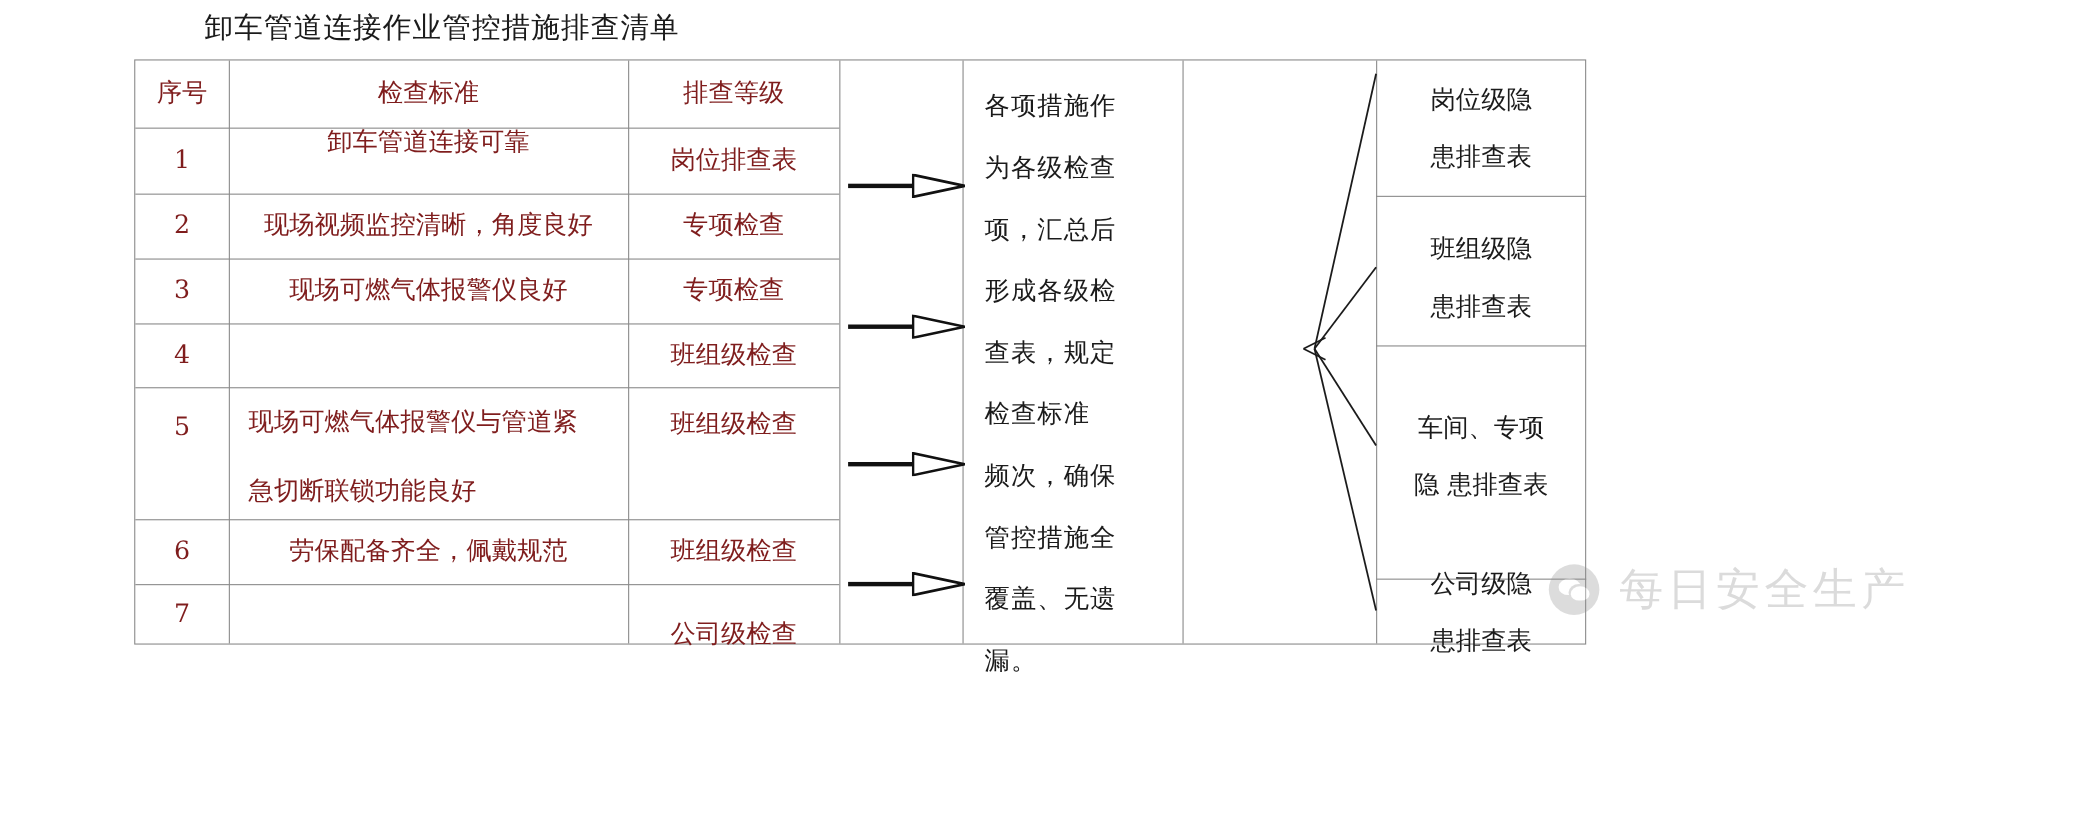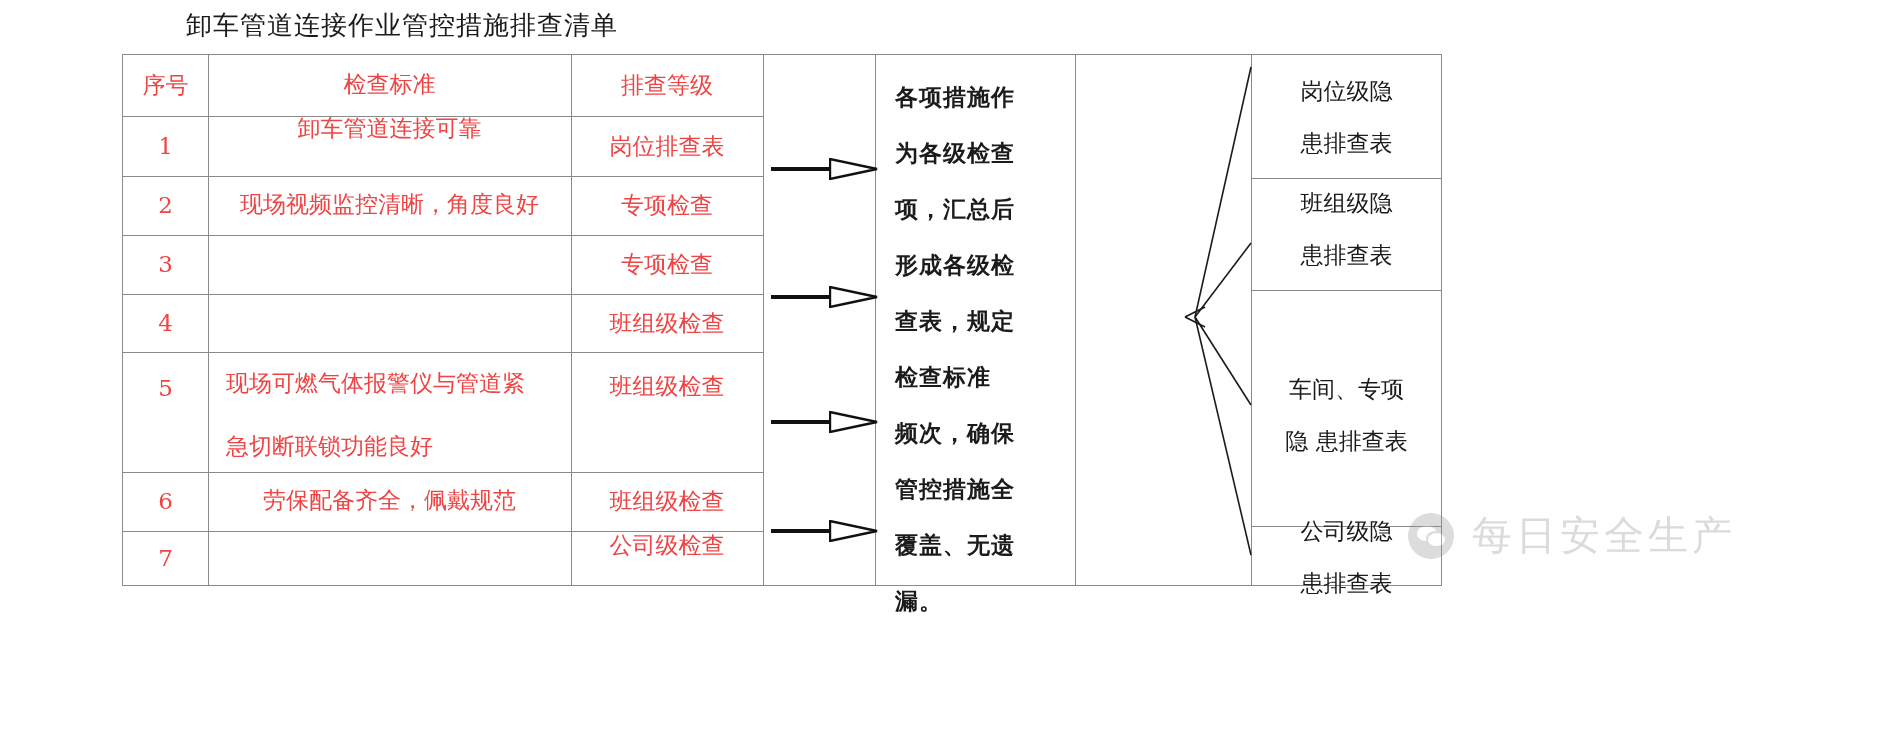--- a/index.html
+++ b/index.html
@@ -35,21 +35,21 @@
   .v5{left:952px;}   
   .v6{left:1128px;}  
 
   
   .hline{position:absolute;left:0;width:640px;height:0;border-top:1px solid #8a8a8a;}
 
   
   .cell{
     position:absolute;box-sizing:border-box;
     display:flex;align-items:center;justify-content:center;
-    font-size:23px;line-height:1.6;color:#ef4444;
+    font-size:23px;line-height:1.6;color:#7f1d1d;
   }
   .cell.idx{left:0;width:85px;}
   .cell.std{left:85px;width:363px;font-family:Liberation Serif, serif;}
   .cell.lvl{left:448px;width:192px;}
   .cell.multiline{align-items:flex-start;justify-content:flex-start;
     padding:14px 0 0 18px;flex-direction:column;}
   .cell.multiline span{display:block;margin-bottom:26px;}
   .cell.lvl-top{align-items:flex-start;padding-top:16px;}
 
   
@@ -59,21 +59,20 @@
   }
   .arrow svg{position:absolute;left:0;top:-11px;}
 
   
   .narr{
     position:absolute;left:752px;top:0;width:200px;height:100%;
     box-sizing:border-box;padding:14px 16px 0 20px;
     font-size:23px;line-height:56px;letter-spacing:1px;
     color:#1b1b1b;
     text-align:left;
-    font-weight:bold;
   }
 
   
   .rbox{
     position:absolute;left:1128px;width:191px;box-sizing:border-box;
     border-bottom:1px solid #8a8a8a;
     display:flex;flex-direction:column;align-items:center;justify-content:center;
     font-size:23px;line-height:52px;color:#1b1b1b;text-align:center;
   }
   .rbox.last{border-bottom:none;}
@@ -136,38 +135,39 @@
 
     <div class="cell idx" style="top:61px;height:60px">1</div>
     <div class="cell std" style="top:44px;height:60px">卸车管道连接可靠</div>
     <div class="cell lvl" style="top:61px;height:60px">岗位排查表</div>
 
     <div class="cell idx" style="top:121px;height:59px">2</div>
     <div class="cell std" style="top:121px;height:59px">现场视频监控清晰，角度良好</div>
     <div class="cell lvl" style="top:121px;height:59px">专项检查</div>
 
     <div class="cell idx" style="top:180px;height:59px">3</div>
+    <div class="cell std" style="top:180px;height:59px">现场可燃气体报警仪良好</div>
     <div class="cell lvl" style="top:180px;height:59px">专项检查</div>
 
     <div class="cell idx" style="top:239px;height:58px">4</div>
     <div class="cell lvl" style="top:239px;height:58px">班组级检查</div>
 
     <div class="cell idx lvl-top" style="top:297px;height:120px;padding-top:18px">5</div>
     <div class="cell std multiline" style="top:297px;height:120px">
       <span>现场可燃气体报警仪与管道紧</span>
       <span>急切断联锁功能良好</span>
     </div>
     <div class="cell lvl lvl-top" style="top:297px;height:120px">班组级检查</div>
 
     <div class="cell idx" style="top:417px;height:59px">6</div>
     <div class="cell std" style="top:417px;height:59px">劳保配备齐全，佩戴规范</div>
     <div class="cell lvl" style="top:417px;height:59px">班组级检查</div>
 
     <div class="cell idx" style="top:476px;height:55px">7</div>
-    <div class="cell lvl" style="top:460px;height:61px">公司级检查</div>
+    <div class="cell lvl" style="top:492px;height:61px">公司级检查</div>
 
     <div class="arrow" style="left:648px;top:114px;width:104px">
       <div class="shaft" style="width:62px"></div>
       <svg width="50" height="22" viewBox="0 0 50 22" style="left:58px;top:-11px">
         <polygon points="1,1 48,11 1,21" fill="#ffffff" stroke="#111111" stroke-width="2.4"></polygon>
       </svg>
     </div>
 
     <div class="arrow" style="left:648px;top:242px;width:104px">
       <div class="shaft" style="width:62px"></div>
@@ -208,21 +208,21 @@
       <line x1="120" y1="262" x2="176" y2="350" stroke="#1b1b1b" stroke-width="1.6"></line>
       <line x1="120" y1="262" x2="176" y2="500" stroke="#1b1b1b" stroke-width="1.6"></line>
       <line x1="110" y1="262" x2="130" y2="252" stroke="#1b1b1b" stroke-width="1.6"></line>
       <line x1="110" y1="262" x2="130" y2="272" stroke="#1b1b1b" stroke-width="1.6"></line>
     </svg>
 
     <div class="rbox" style="top:0;height:124px">
       <span>岗位级隐</span>
       <span>患排查表</span>
     </div>
-    <div class="rbox" style="top:112px;height:124px">
+    <div class="rbox" style="top:136px;height:124px">
       <span>班组级隐</span>
       <span>患排查表</span>
     </div>
     <div class="rbox" style="top:248px;height:224px">
       <span>车间、专项</span>
       <span>隐  患排查表</span>
     </div>
     <div class="rbox last" style="top:472px;height:59px">
       <span>公司级隐</span>
       <span>患排查表</span>

